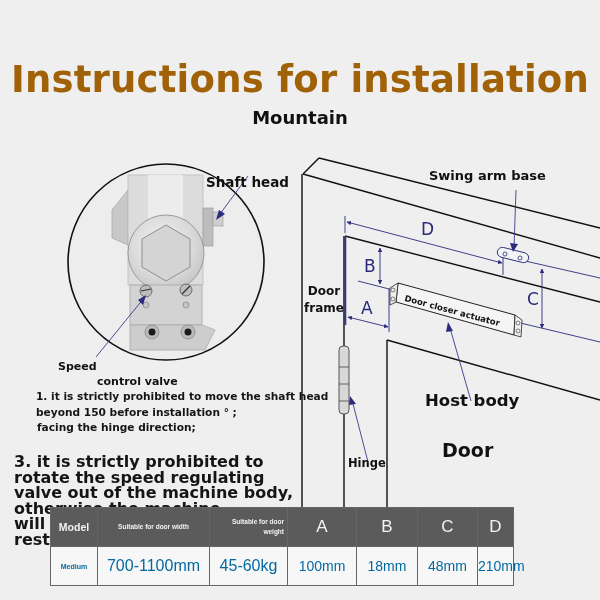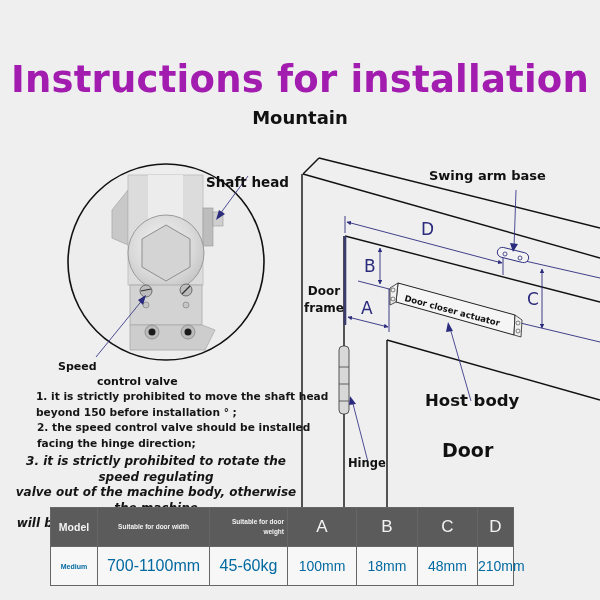--- a/index.html
+++ b/index.html
@@ -5,21 +5,21 @@
   html, body { margin: 0; padding: 0; }
   body {
     width: 600px; height: 600px; overflow: hidden; position: relative;
     background: #efefef;
     font-family: "DejaVu Sans", sans-serif;
     color: #111;
   }
   .abs { position: absolute; }
   .title {
     left: 0; width: 600px; top: 58px; text-align: center;
-    font-size: 37px; font-weight: bold; letter-spacing: 0.2px; color: #a21caf;
+    font-size: 37px; font-weight: bold; letter-spacing: 0.2px; color: #a16207;
   }
   .subtitle {
     left: 0; width: 600px; top: 107px; text-align: center;
     font-size: 18px; font-weight: bold; color: #111;
   }
   .lbl { font-weight: bold; color: #111; white-space: nowrap; }
   .notes { font-size: 10.6px; font-weight: bold; line-height: 15.5px; color: #151515; }
   svg.diagram { position: absolute; left: 0; top: 0; }
   table.spec {
     position: absolute; left: 50px; top: 507px; width: 463px;
@@ -158,24 +158,23 @@
 
 <div class="abs lbl" style="left:206px; top:158px; font-size:13.5px;margin-top:16px;">Shaft head</div>
 <div class="abs lbl" style="left:58px; top:360px; font-size:11px; font-weight:bold;">Speed</div>
 <div class="abs lbl" style="left:58px; top:375px; font-size:11px; font-weight:bold;margin-left:39px;">control valve</div>
 
 <div class="abs notes" style="left:36px; top:389px;">
   <div>1. it is strictly prohibited to move the shaft head</div>
   <div>beyond 150 before installation ° ;</div>
 </div>
 <div class="abs notes" style="left:37px; top:420px;">
-  <div>2. the speed control valve should be installed</div>
   <div>facing the hinge direction;</div>
 </div>
-<div class="abs notes" style="left:14px; top:454px; width:284px; text-align:center; font-size:12px;font-style:italic;">
+<div class="abs notes" style="left:14px; top:454px; width:284px; text-align:left; font-size:16px;">
   <div>3. it is strictly prohibited to rotate the speed regulating</div>
   <div>valve out of the machine body, otherwise the machine</div>
   <div>will be damaged and cannot be restored;</div>
 </div>
 
 <div class="abs lbl" style="left:429px; top:168px; font-size:13px;">Swing arm base</div>
 <div class="abs" style="left:421px; top:219px; font-size:17px; color:#2b2b7e;">D</div>
 <div class="abs" style="left:364px; top:256px; font-size:17px; color:#2b2b7e;">B</div>
 <div class="abs" style="left:361px; top:298px; font-size:17px; color:#2b2b7e;">A</div>
 <div class="abs" style="left:527px; top:289px; font-size:17px; color:#2b2b7e;">C</div>

